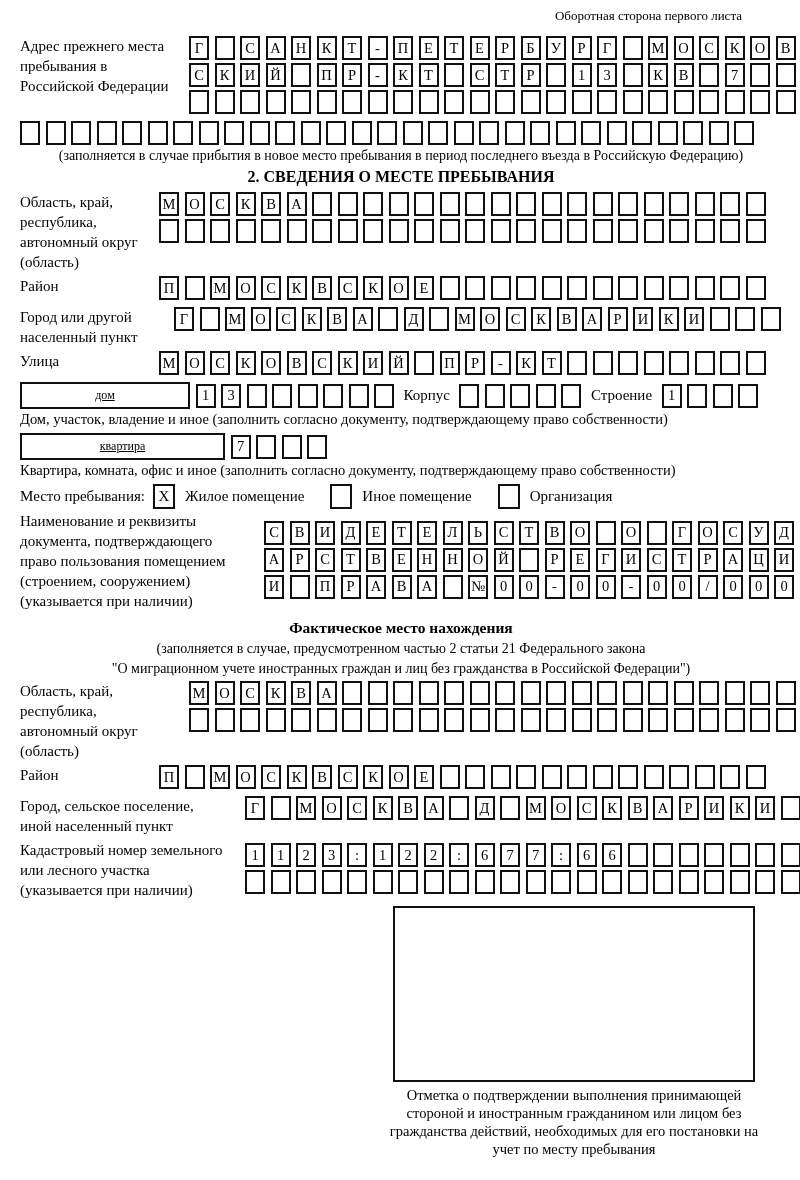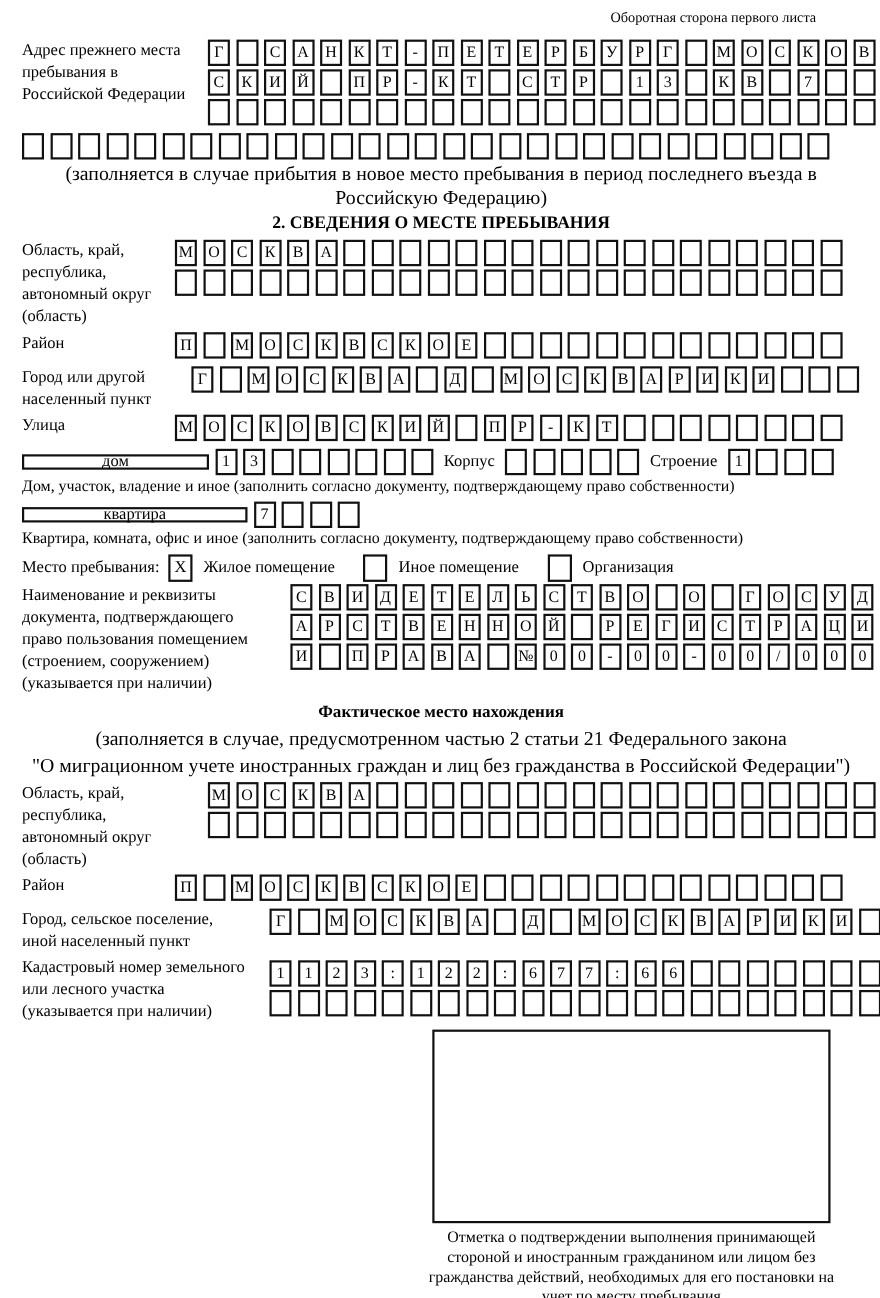--- a/index.html
+++ b/index.html
@@ -26,48 +26,49 @@
   .label { font-size: 15px; line-height: 20px; }
   .w120 { width: 120px; min-width: 120px; }
   .w135 { width: 135px; min-width: 135px; }
   .w150 { width: 150px; min-width: 150px; }
   .w225 { width: 225px; min-width: 225px; }
   .w206 { width: 206px; min-width: 206px; }
   .rows { display: flex; flex-direction: column; }
 
   .fullrow { margin-top: 2px; }
 
-  .note { font-size: 18px; text-align: center; margin: 2px 0 4px 0; }
+  .note { font-size: 14px; text-align: center; margin: 2px 0 4px 0; }
   .section-title { font-size: 16px; font-weight: bold; text-align: center; margin: 4px 0 6px 0; }
   .subsection-title { font-size: 15.5px; font-weight: bold; text-align: center; margin: 8px 0 4px 0; }
 
   .house-row { display: flex; align-items: center; gap: 5.5px; margin-bottom: 2px; }
   .widebox {
-    border: 2px solid #111; height: 14px;
+    border: 2px solid #111; height: 27px;
     display: inline-flex; align-items: center; justify-content: center;
-    font-size: 15px;
+    font-size: 12px;
+    text-decoration: underline;
   }
   .widebox.house { width: 170px; min-width: 170px; }
   .widebox.apt { width: 205px; min-width: 205px; }
   .house-row .cells { margin-bottom: 0; }
   .inline-label { font-size: 15px; padding: 0 4px; }
 
   .caption { font-size: 14.5px; margin: 1px 0 5px 0; }
 
   .stay-row { display: flex; align-items: center; margin: 2px 0 2px 0; font-size: 15px; }
   .checkbox {
     width: 22px; min-width: 22px; height: 25px; border: 2px solid #111;
     display: inline-flex; align-items: center; justify-content: center;
     font-size: 15px;
   }
   .stay-label { margin-right: 8px; }
   .opt { margin: 0 26px 0 10px; }
   .stay-note { font-size: 14px; margin: 0 0 4px 232px; }
 
-  .doc-block { margin-top: 2px; margin-bottom: 2px; }
+  .doc-block { margin-top: 2px; margin-bottom: 2px; align-items: center; }
 
   .stamp-wrap { margin-top: 6px; margin-left: 373px; width: 384px; }
   .stamp-box { width: 362px; height: 176px; border: 2px solid #111; background: #fff; }
   .stamp-caption { width: 384px; margin-left: -11px; margin-top: 4px; font-size: 14.5px; text-align: center; line-height: 18px; }
 </style>
 </head>
 <body>
 
 <div class="page">
 

